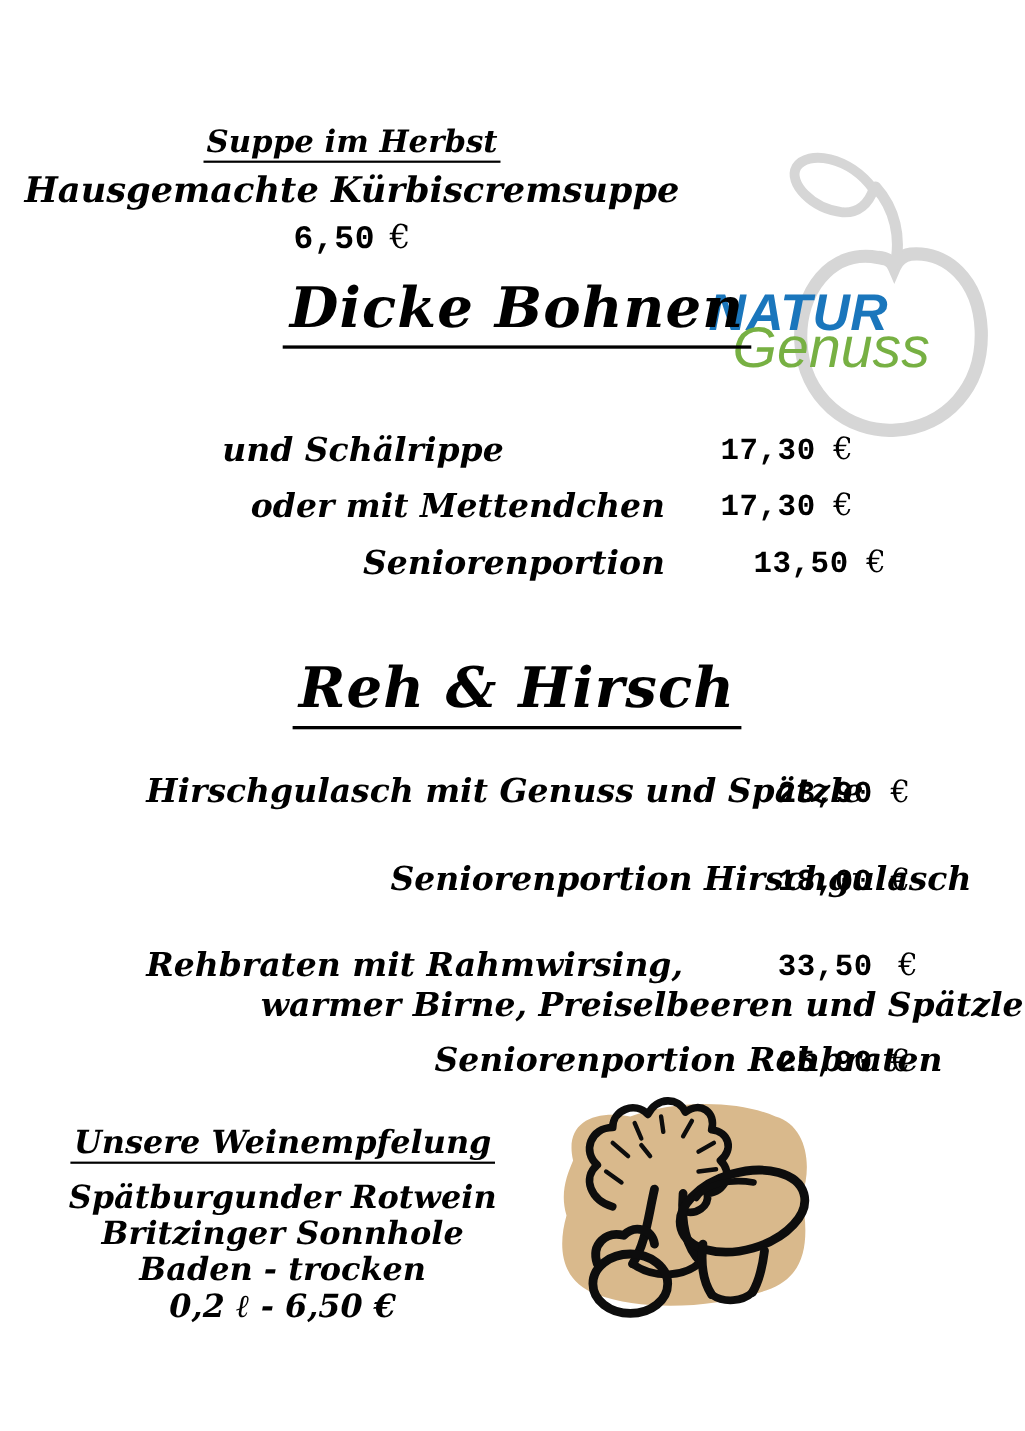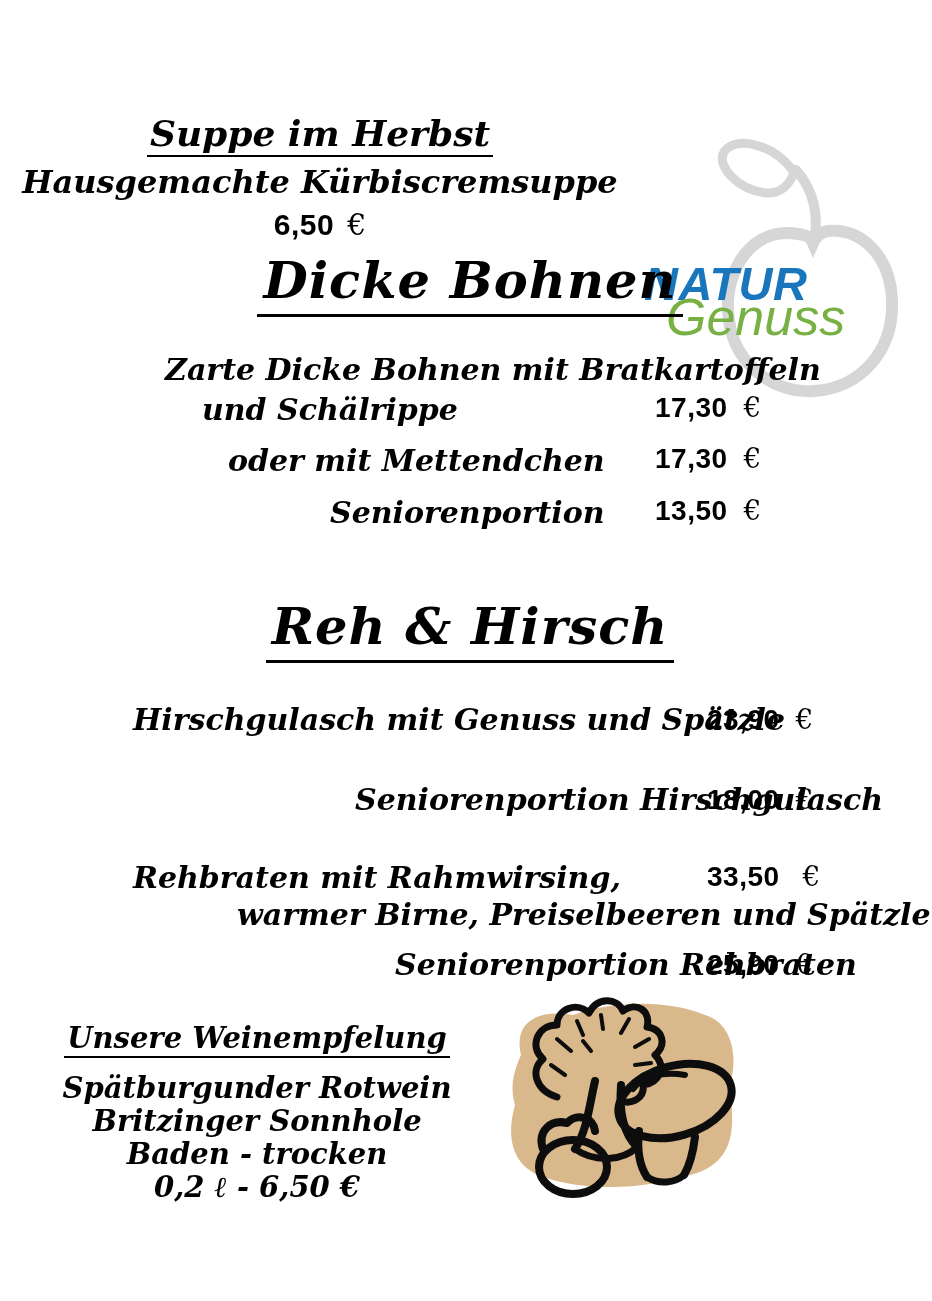--- a/index.html
+++ b/index.html
@@ -29,21 +29,21 @@
     letter-spacing: 1px;
   }
   .item { font-size: 30px; }
   .price {
     display: flex;
     align-items: baseline;
     gap: 16px;
     white-space: nowrap;
   }
   .amount {
-    font-family: Liberation Sans, sans-serif;
+    font-family: Liberation Mono, monospace;
     font-style: normal;
     font-weight: 700;
     font-size: 28px;
     letter-spacing: 0.5px;
   }
   .cur {
     font-family: "DejaVu Serif", serif;
     font-style: normal;
     font-weight: 400;
     font-size: 28px;
@@ -67,21 +67,21 @@
   }
   .winebox { width: 390px; text-align: center; }
   .wine-line { font-size: 29px; line-height: 33px; }
 </style>
 </head>
 <body>
 
 <div class="page">
 
   <div class="abs center" style="left:20px; top:112px; width:600px;">
-    <div><span class="script u2" style="font-size:36px;">Suppe im Herbst</span></div>
+    <div><span class="script u2" style="font-size:28px;">Suppe im Herbst</span></div>
     <div class="script" style="font-size:32px; margin-top:6px; white-space:nowrap;">Hausgemachte Kürbiscremsuppe</div>
     <div style="margin-top:6px;">
       <span class="amount" style="font-size:30px;">6,50</span>
       <span class="cur" style="font-size:30px; margin-left:8px;">€</span>
     </div>
   </div>
 
   <svg class="abs" style="left:710px; top:132px;" width="195" height="270" viewBox="0 0 195 270">
     <g fill="none" stroke="#d6d6d6" stroke-linecap="round">
       <path stroke-width="12" d="M 88,102 C 45,94 16,134 18,178 C 20,230 62,262 104,259 C 150,256 184,220 182,168 C 180,122 150,96 118,99 C 111,100 106,104 103,111 C 100,104 95,103 88,102 Z"></path>
@@ -91,35 +91,34 @@
   </svg>
   <div class="abs" style="left:644px; top:256px;">
     <div class="natur">NATUR</div>
     <div class="genuss" style="margin-top:-24px; margin-left:22px;">Genuss</div>
   </div>
 
   <div class="abs center" style="left:240px; top:250px; width:460px;">
     <span class="script section-title u3">Dicke Bohnen</span>
   </div>
 
-  <div class="abs script item" style="left:165px; top:352px;">Zarte Dicke Bohnen mit Bratkartoffeln</div>
   <div class="abs script item" style="left:202px; top:392px;">und Schälrippe</div>
   <div class="abs price" style="left:655px; top:391px;">
     <span class="amount">17,30</span>
     <span class="cur">€</span>
   </div>
 
   <div class="abs script item" style="left:202px; top:443px;margin-left:26px;">oder mit Mettendchen</div>
   <div class="abs price" style="left:655px; top:442px;">
     <span class="amount">17,30</span>
     <span class="cur">€</span>
   </div>
 
   <div class="abs script item" style="left:330px; top:495px;">Seniorenportion</div>
-  <div class="abs price" style="left:655px; top:494px;">
+  <div class="abs price" style="left:685px; top:494px;">
     <span class="amount">13,50</span>
     <span class="cur">€</span>
   </div>
 
   <div class="abs center" style="left:240px; top:596px; width:460px;">
     <span class="script section-title u3">Reh &amp; Hirsch</span>
   </div>
 
   <div class="abs script item" style="left:133px; top:702px;">Hirschgulasch mit Genuss und Spätzle</div>
   <div class="abs price" style="left:707px; top:703px;">

